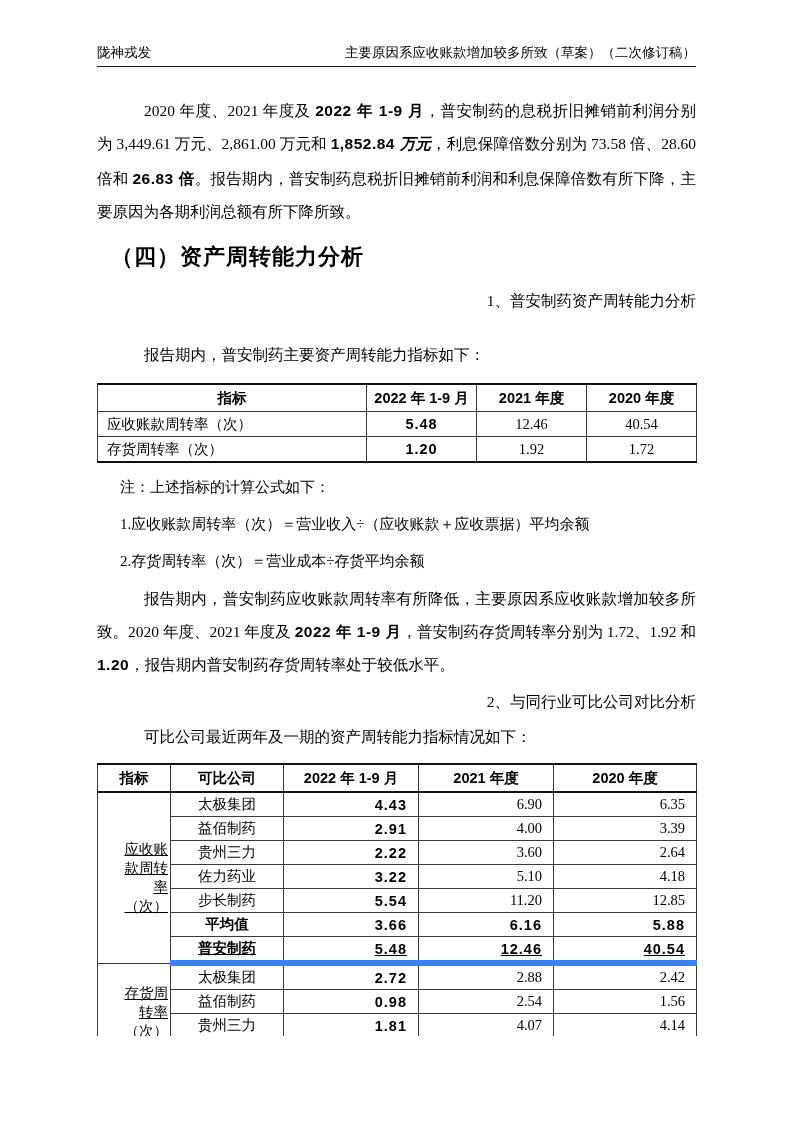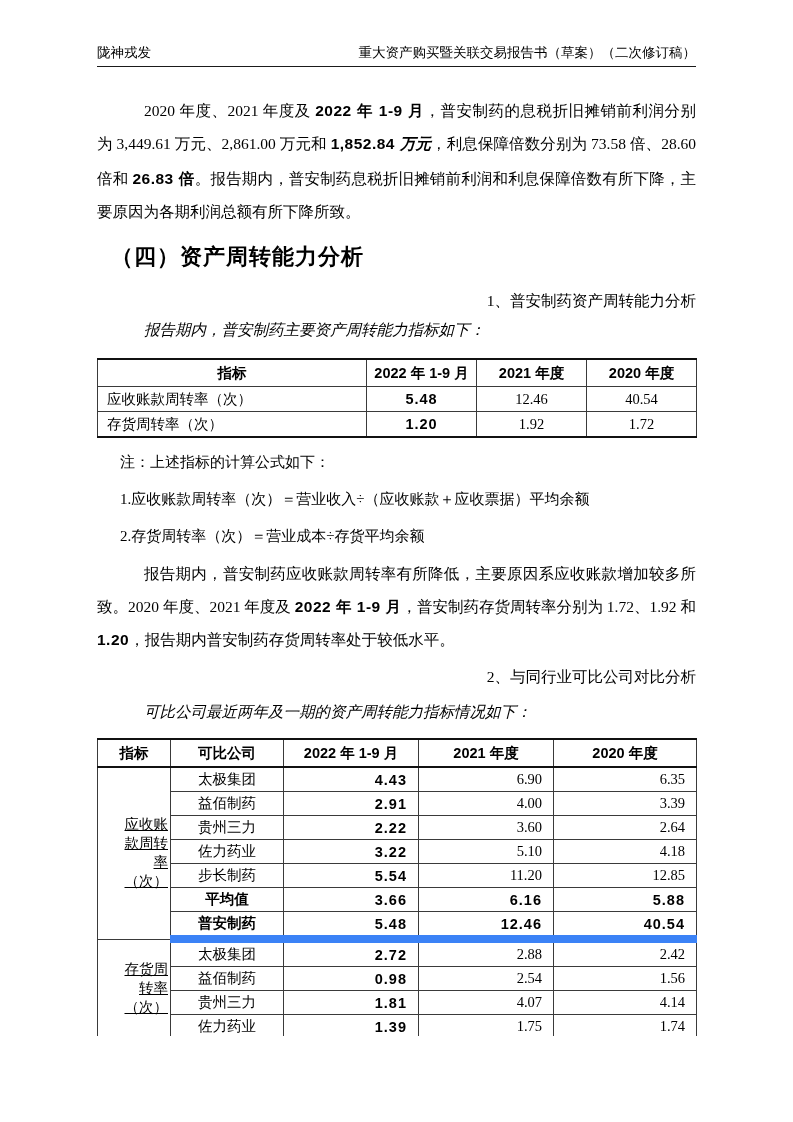--- a/index.html
+++ b/index.html
@@ -18,54 +18,54 @@
   
   .para{font-size:15.5px;line-height:33px;text-align:justify;margin:0;}
   .ind{text-indent:47px;}
   .b{font-weight:bold;font-family:"Liberation Sans","DejaVu Sans",sans-serif;letter-spacing:.5px;}
   .bi{font-weight:bold;font-style:italic;font-family:Liberation Mono, monospace;}
   .section-h{
     font-family:Liberation Sans, sans-serif;font-weight:bold;
     font-size:22px;line-height:26px;margin:16px 0 0 0;padding-left:14px;letter-spacing:1px;
   }
   .sub-h{font-size:15.5px;line-height:20px;margin:21px 0 0 0;text-indent:47px;text-align:right;}
-  .lead{font-size:15.5px;line-height:20px;margin:9px 0 0 0;text-indent:47px;font-style:italic;}
+  .lead{font-size:15.5px;line-height:20px;margin:34px 0 0 0;text-indent:47px;}
   
   table{border-collapse:collapse;width:599px;font-size:14.5px;table-layout:fixed;}
   th,td{border:1px solid #3a3a3a;padding:0 2px;vertical-align:middle;height:23px;}
   th{font-family:"Liberation Sans","DejaVu Sans",sans-serif;font-weight:bold;text-align:center;height:26px;}
   .t1{margin-top:18px;border-top:2.5px solid #111;border-bottom:2.5px solid #111;}
   .t1 td{height:24px;}
   .t2{margin-top:16px;border-top:2.5px solid #111;border-bottom:3px solid #111;}
   .t2 th{border-bottom:2px solid #111;}
   .lbl{text-align:left;padding-left:9px;}
   .c{text-align:center;}
   .num{text-align:right;padding-right:11px;}
   .bv{font-weight:bold;font-family:"Liberation Sans","DejaVu Sans",sans-serif;letter-spacing:1px;}
   .brow td{font-weight:bold;}
   .brow .co{font-family:"Liberation Sans","DejaVu Sans",sans-serif;}
   .brow .num{font-family:"Liberation Sans","DejaVu Sans",sans-serif;letter-spacing:1px;}
   .grp{white-space:pre-line;text-align:right;line-height:19px;font-size:14.5px;text-decoration:underline;}
-  .grp-end td{border-bottom:8px solid #3b82f6;}
+  .grp-end td{border-bottom:6px solid #3b82f6;text-decoration:underline;}
   
   .notes{margin:8px 0 0 0;padding-left:19px;font-size:15px;line-height:33px;}
   .notes p{margin:4px;}
   
   .page-footer{
     position:absolute;top:1085px;right:118px;font-size:17px;font-weight:bold;line-height:18px;
   }
 </style>
 </head>
 <body>
 
 <div class="page">
 
   <header class="doc-header">
     <span>陇神戎发</span>
-    <span class="right">重大资产购买暨关联交易报告书（草案）（二次修订稿）</span>
+    <span class="right">主要原因系应收账款增加较多所致（草案）（二次修订稿）</span>
   </header>
 
   <p class="para ind" style="margin-top:27px;"><span>2020 年度、2021 年度及 </span><span class="b">2022 年 1-9 月</span><span>，普安制药的息税折旧摊销前利润分别为 3,449.61 万元、2,861.00 万元和 </span><span class="b">1,852.84 </span><span class="bi">万元</span><span>，利息保障倍数分别为 73.58 倍、28.60 倍和 </span><span class="b">26.83 倍</span><span>。报告期内，普安制药息税折旧摊销前利润和利息保障倍数有所下降，主要原因为各期利润总额有所下降所致。</span></p>
 
   <h2 class="section-h">（四）资产周转能力分析</h2>
 
   <p class="sub-h">1、普安制药资产周转能力分析</p>
 
   <p class="lead">报告期内，普安制药主要资产周转能力指标如下：</p>
 

